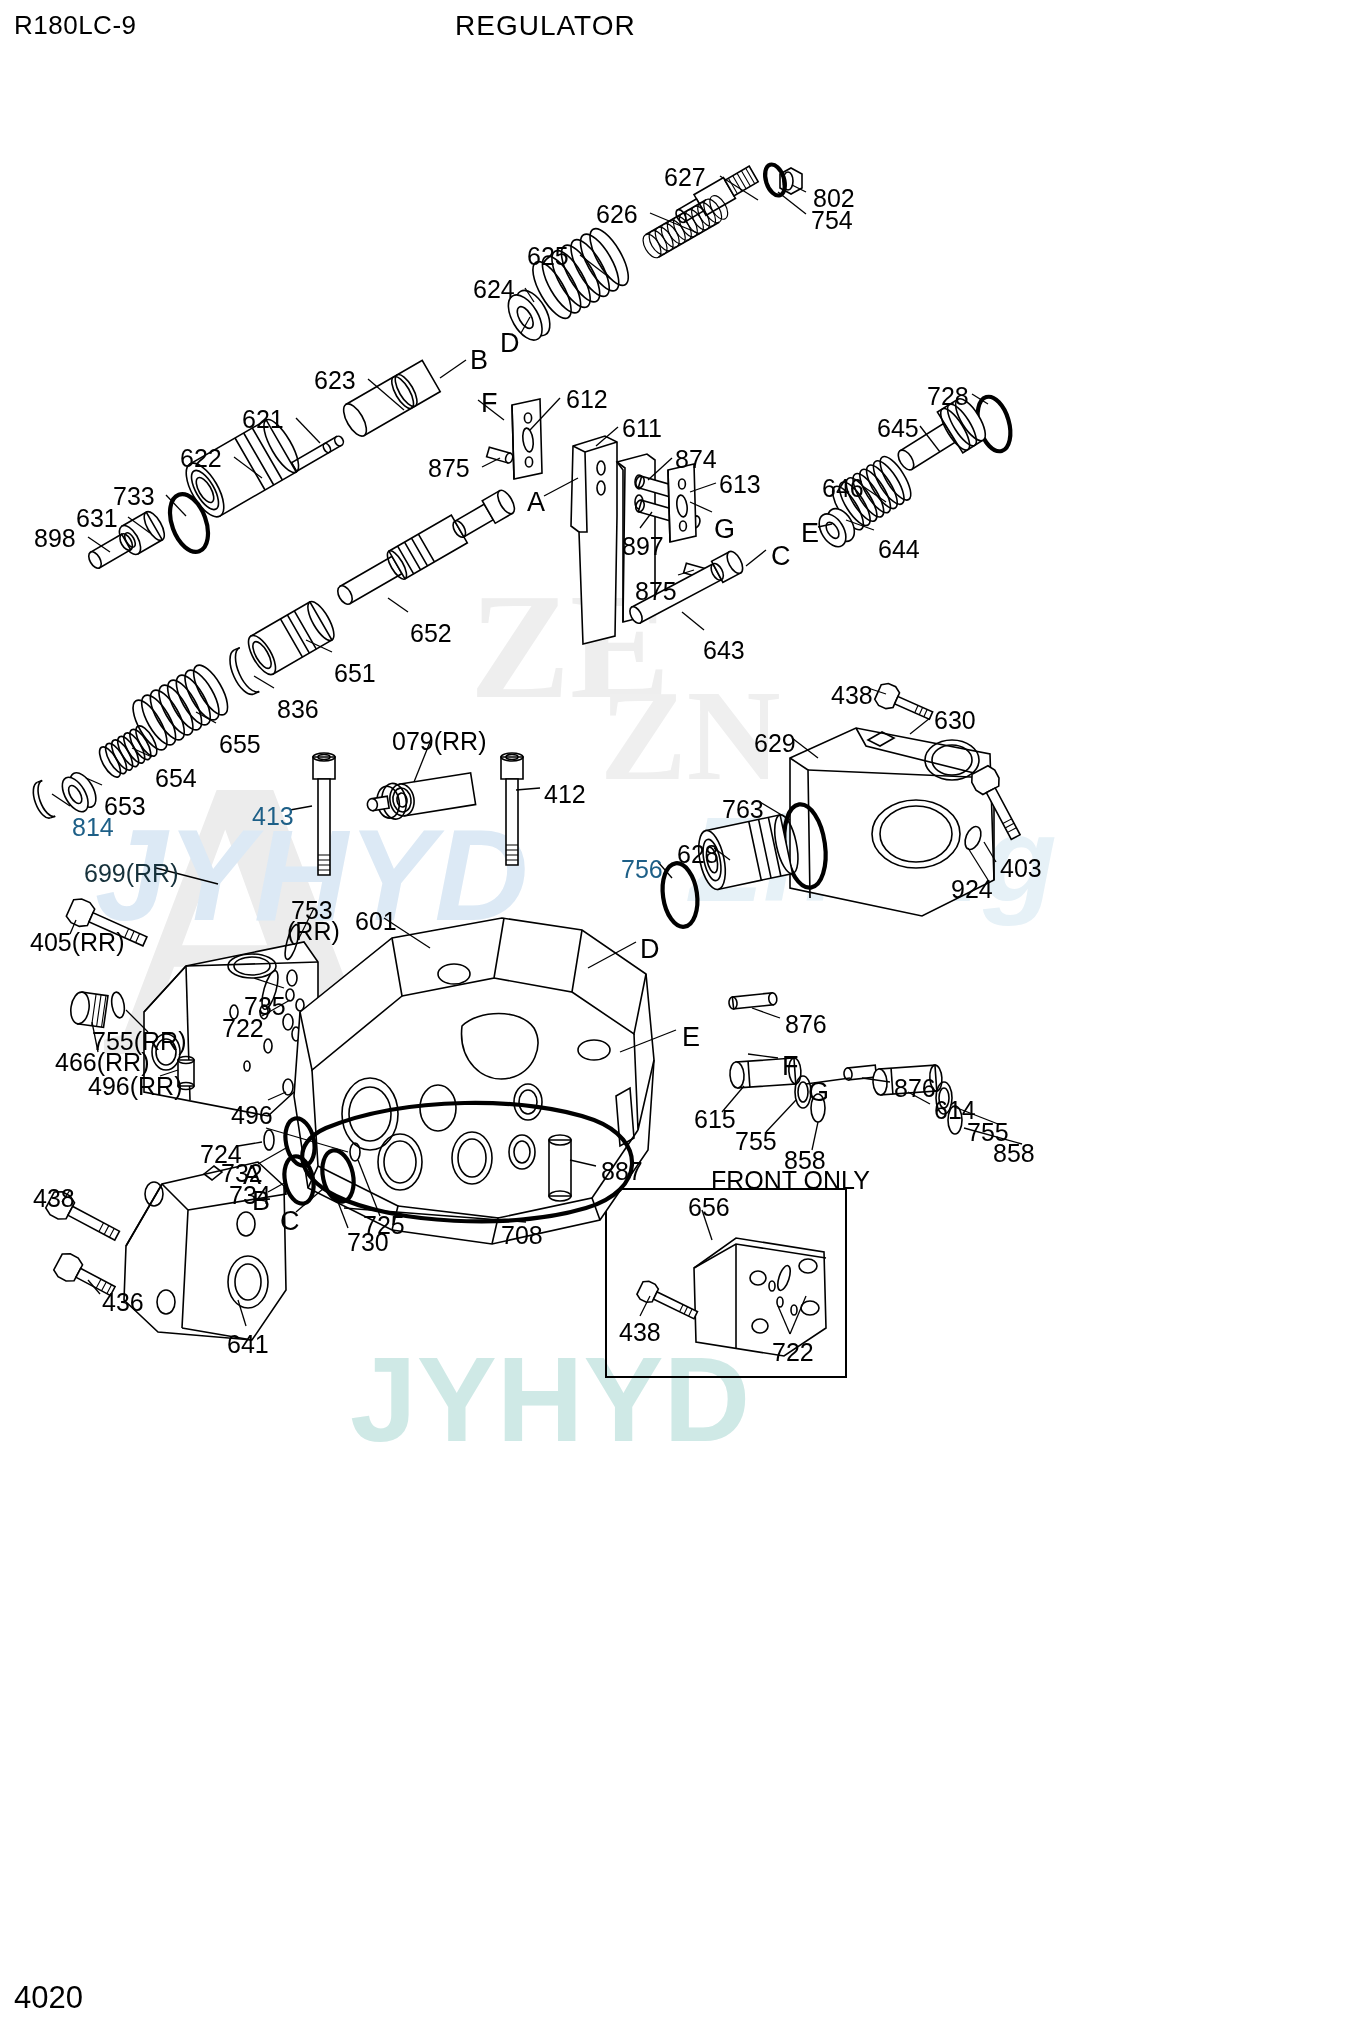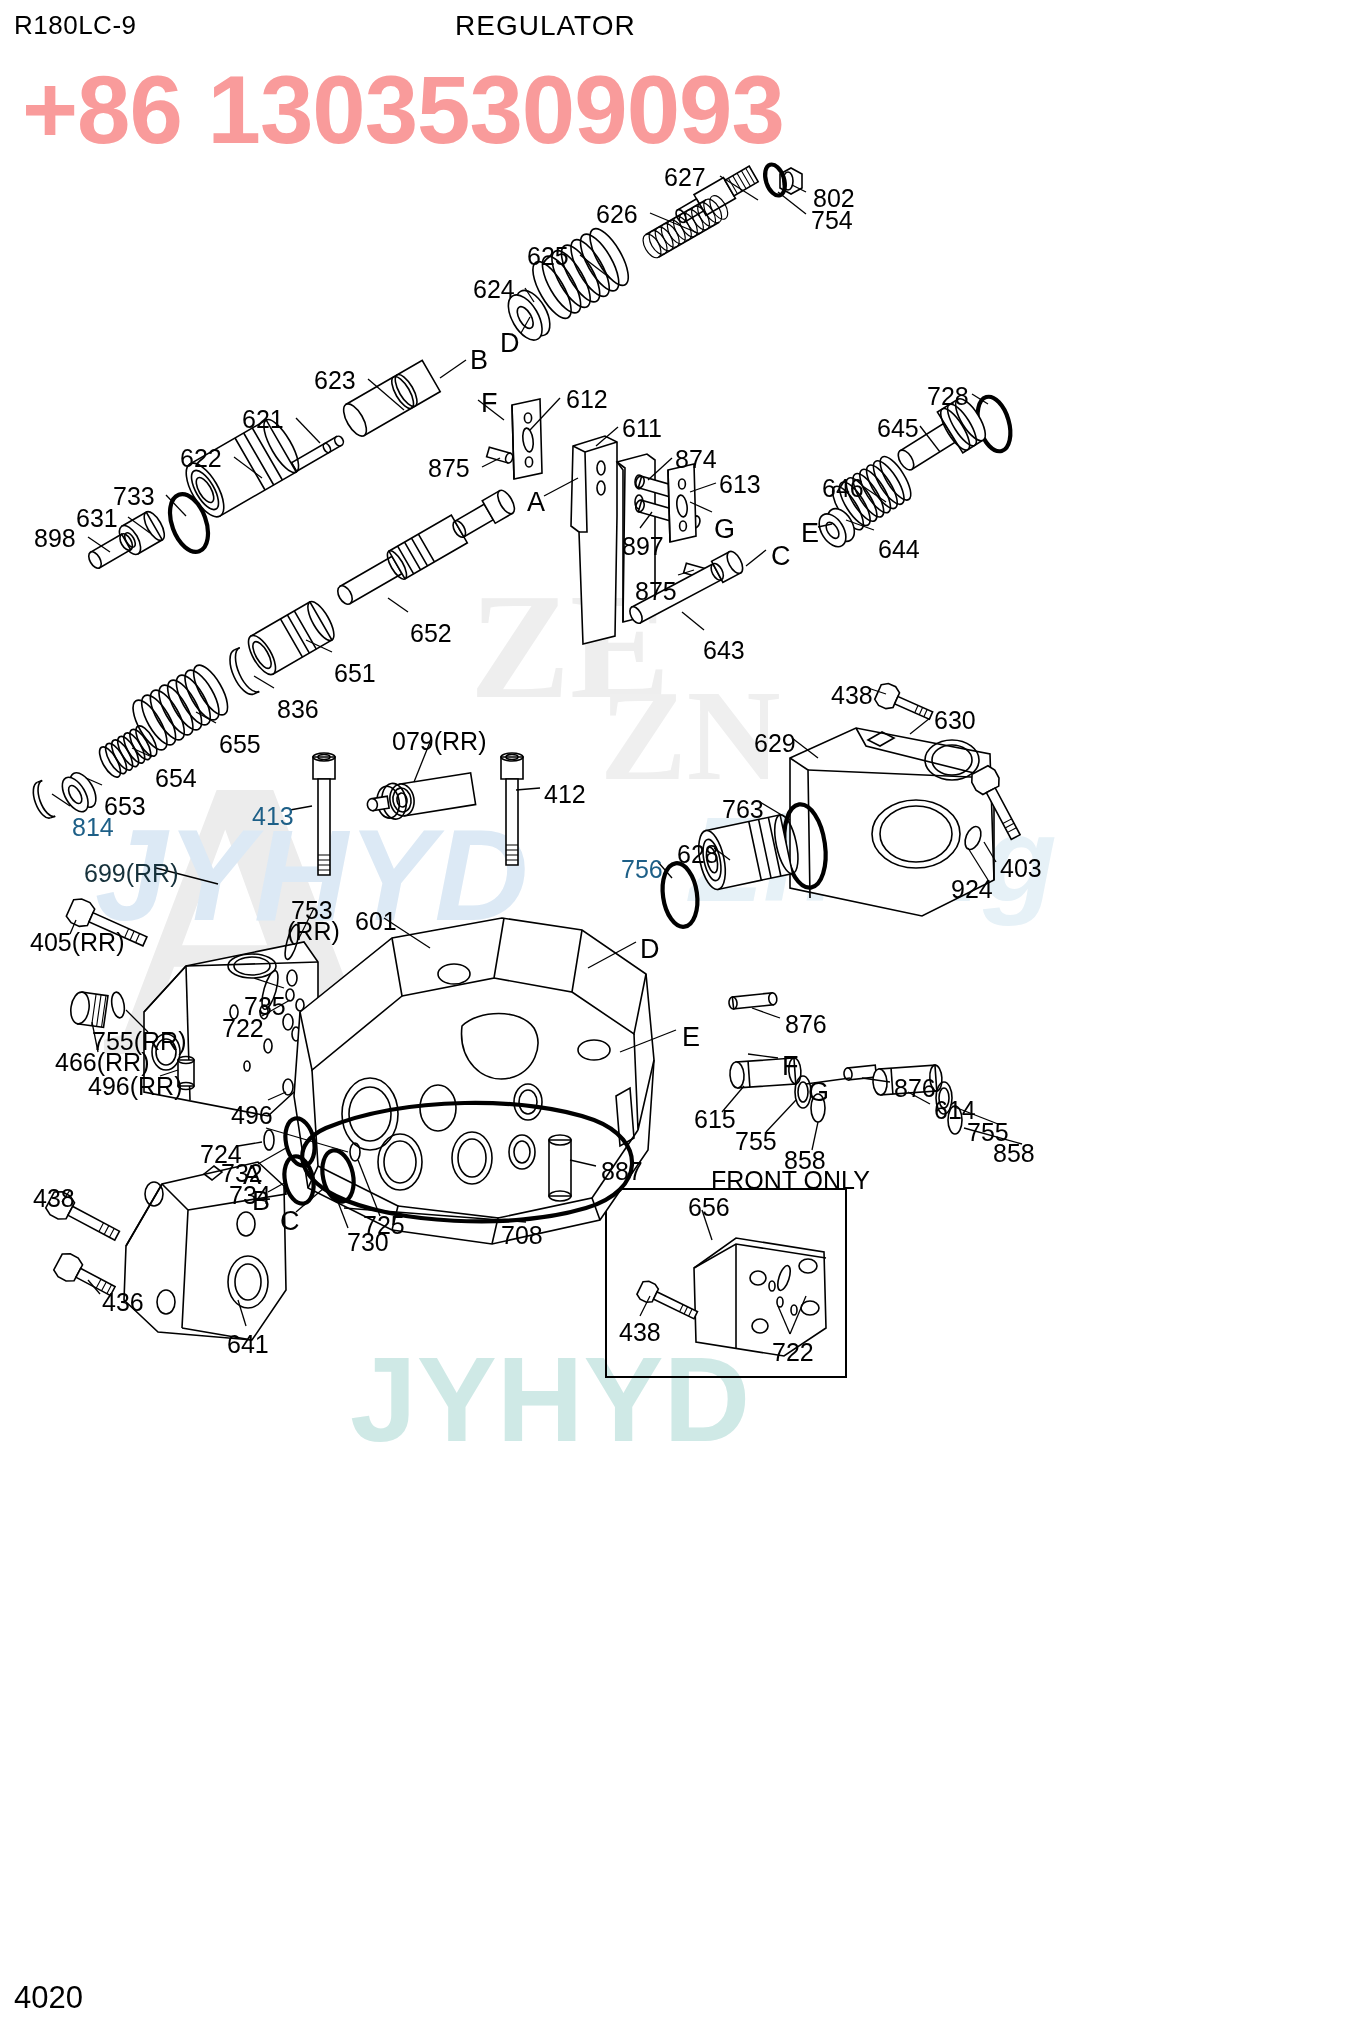--- a/index.html
+++ b/index.html
@@ -40,21 +40,20 @@
 
   <div class="wm-big" id="wm-a">A</div>
   <div class="wm-big" id="wm-ze">ZE</div>
   <div class="wm-big" id="wm-zn2">ZN</div>
   <div class="wm-big" id="wm-jyhyd-blue">JYHYD</div>
   <div class="wm-big" id="wm-zhong">Zhong</div>
   <div class="wm-big" id="wm-jyhyd-bottom">JYHYD</div>
 
   <div class="model-code">R180LC-9</div>
   <div class="sheet-title">REGULATOR</div>
-  <div class="phone-wm">+86 13035309093</div>
   <div class="footer-code">4020</div>
 
   <div class="frontbox" style="left:605px;top:1188px;width:238px;height:186px;"></div>
   <div class="frontbox-title" style="left:711px;top:1166px;">FRONT ONLY</div>
 
   <svg id="art" viewBox="0 0 1354 2042">
     <defs>
       <style>
         .s{fill:none;stroke:#000;stroke-width:1.6;}
         .sf{fill:#fff;stroke:#000;stroke-width:1.6;}

